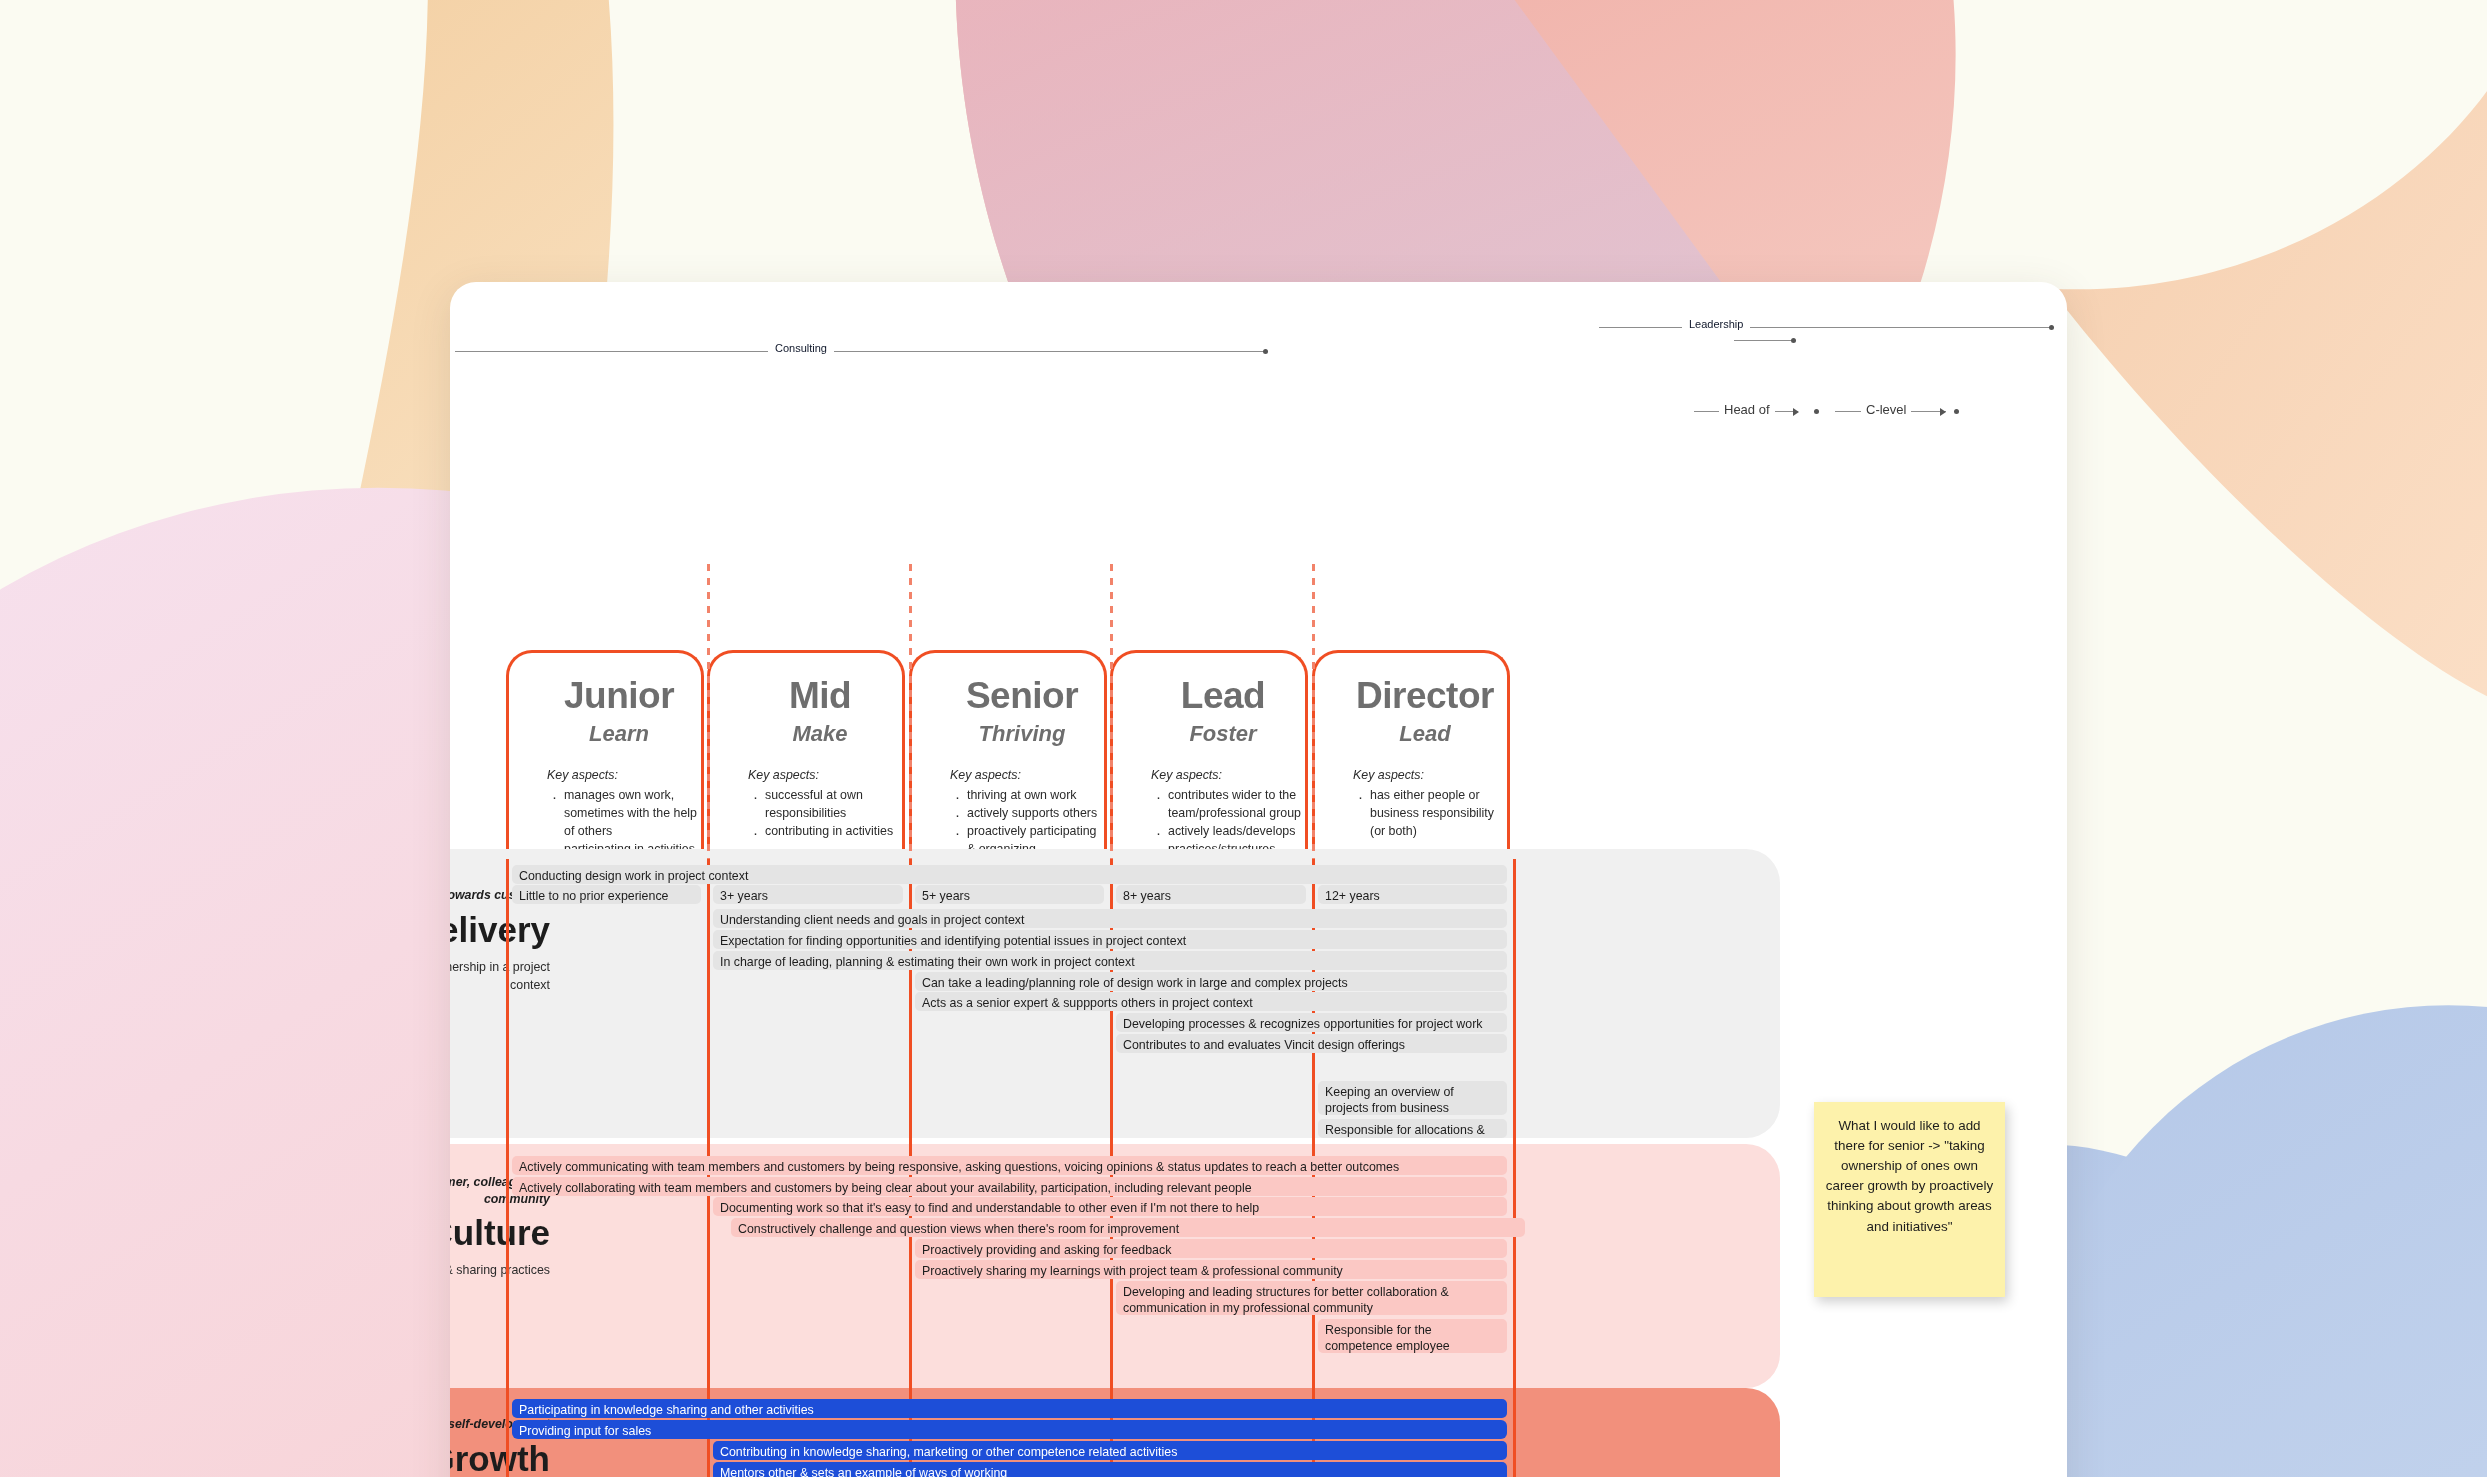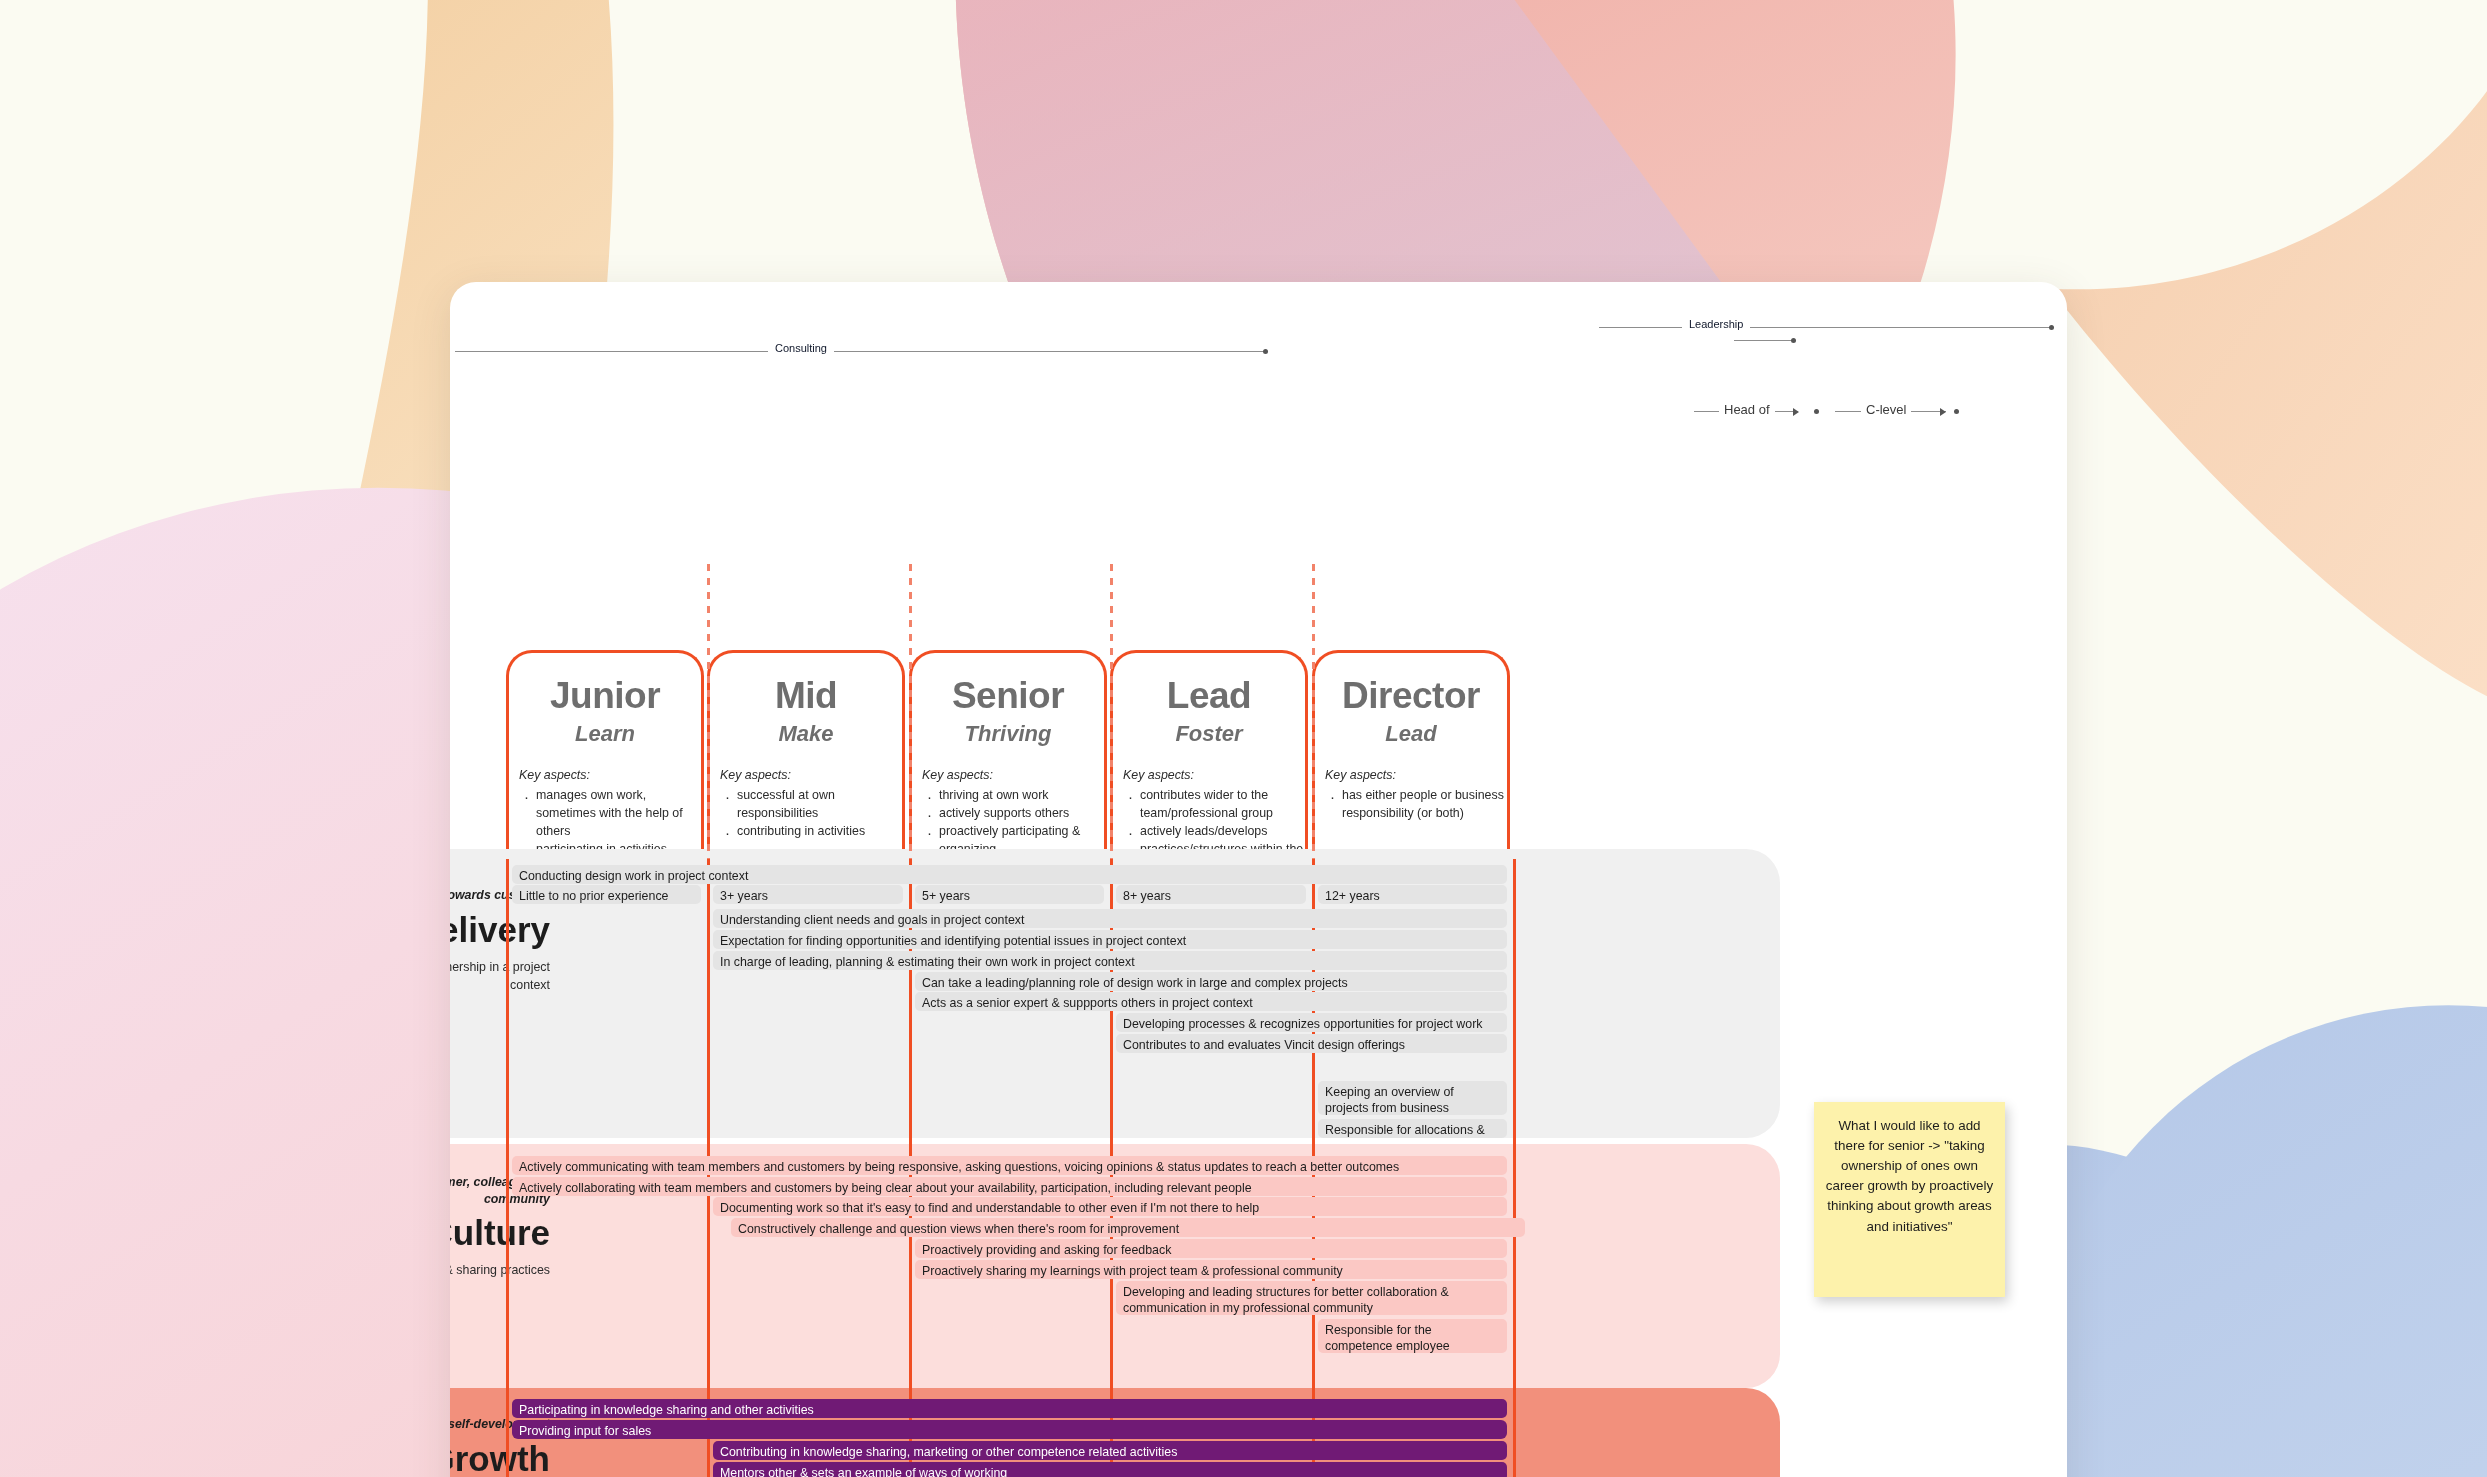--- a/index.html
+++ b/index.html
@@ -33,21 +33,21 @@
     position:absolute; width:0;height:0;border-top:4px solid transparent;
     border-bottom:4px solid transparent;border-left:6px solid #555; top:-3.5px;
   }
   .mini-label{ position:absolute; font-size:13px; color:#3a3a3a; white-space:nowrap; top:-10px;}
   .mini-dot{ position:absolute; width:5px;height:5px;border-radius:50%;background:#555;top:-2px;}
 
   
   .lvl{
     position:absolute; top:368px; width:198px; height:214px;
     border:3px solid #f04e23; border-bottom:none;
-    border-radius:26px 26px 0 0; background:#fff;
+    border-radius:26px 26px 0 0; background:#fff;padding-left:28px;
   }
   .lvl h1{
     text-align:center; font-size:37px; color:#6e6e6e; font-weight:bold;
     margin-top:22px; letter-spacing:-0.5px;
   }
   .lvl h2{
     text-align:center; font-size:22px; color:#6e6e6e; font-style:italic;
     font-weight:bold; margin-top:4px;
   }
   .lvl .ka{ font-size:12.4px; color:#2b2b2b; margin:20px 0 0 10px; line-height:1.45;font-style:italic; }
@@ -73,21 +73,21 @@
   #band-culture { top:862px; height:244px; background:#fcdedc; }
   #band-talent  { top:1106px; height:281px; background:#f2907c; }
 
   
   .pill{
     position:absolute; border-radius:5px; font-size:12.4px; line-height:1.3;
     padding:3px 7px; z-index:7; white-space:normal;
   }
   .pill.d{ background:#e4e4e4; color:#1d1d1d; }
   .pill.c{ background:#fbc8c4; color:#1d1d1d; }
-  .pill.t{ background:#701a75; color:#ffffff; }
+  .pill.t{ background:#1d4ed8; color:#ffffff; }
 
   
   #sticky{
     position:absolute; left:1814px; top:1102px; width:191px; height:195px;
     background:#fdf2ab; z-index:20; padding:14px 11px;
     box-shadow:3px 5px 11px rgba(0,0,0,.19);
     font-size:13.4px; color:#1d1d1d; line-height:1.5; text-align:center;
   }
 </style>
 </head>

